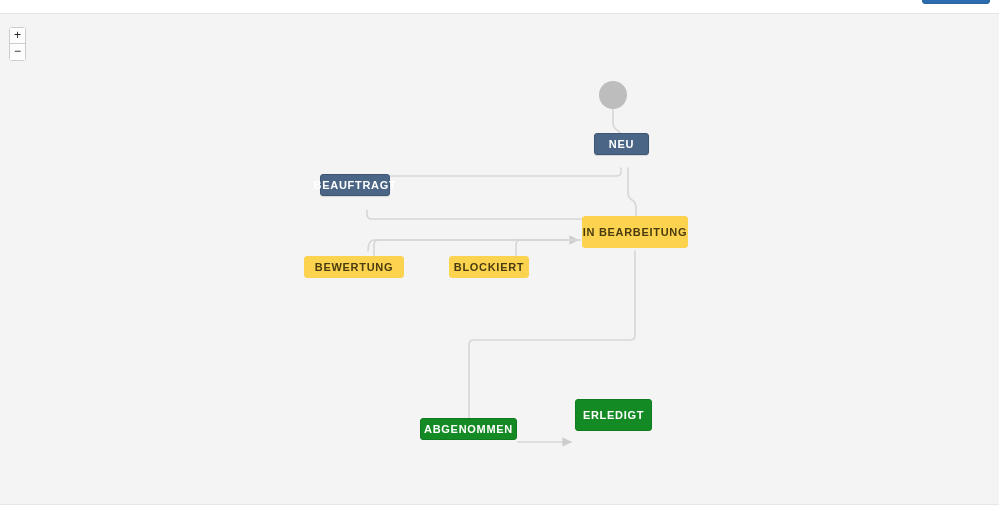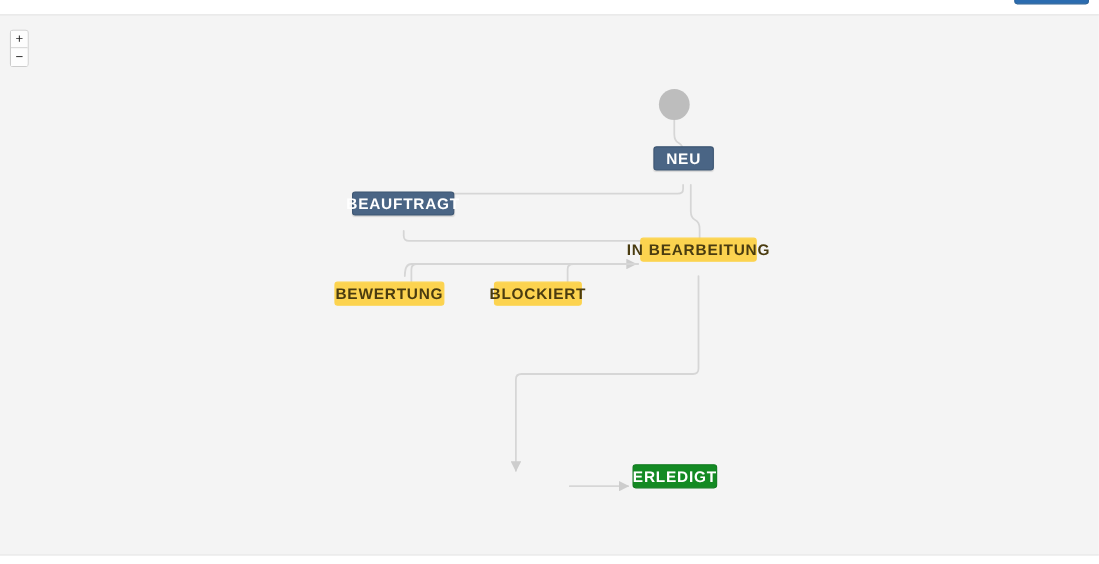--- a/index.html
+++ b/index.html
@@ -46,21 +46,21 @@
     font-family: "Liberation Sans", sans-serif;
   }
   #zoom-in-button { border-bottom: 1px solid #cccccc; }
 
   svg#edges { position: absolute; left: 0; top: 0; width: 999px; height: 492px; }
 
   .node {
     position: absolute;
     display: flex; align-items: center; justify-content: center;
     border-radius: 3px;
-    font-size: 14px; font-weight: bold; letter-spacing: .7px;
+    font-size: 11px; font-weight: bold; letter-spacing: .7px;
     text-transform: uppercase;
     white-space: nowrap;
     z-index: 3;
     cursor: pointer;
   }
   .node.blue   { background: #4a6585; border: 1px solid #3d5673; color: #ffffff;
                  box-shadow: 0 1px 1px rgba(0,0,0,.12); }
   .node.yellow { background: #fcd34f; border: 1px solid #fcd34f; color: #4a3c10; }
   .node.green  { background: #138a23; border: 1px solid #0f7a1e; color: #ffffff; }
 
@@ -102,25 +102,26 @@
 
         <path d="M 635 237 L 635 321 Q 635 326 630 326 L 474 326 Q 469 326 469 331 L 469 414"></path>
 
         <path d="M 518 428 L 571 428"></path>
       </g>
     </svg>
 
     <div id="start-node" style="left: 599px; top: 67px; width: 28px; height: 28px; background: rgb(189, 189, 189);"></div>
 
     <div class="node blue" id="node-neu" style="left: 594px; top: 119px; width: 55px; height: 22px;">NEU</div>
-    <div class="node blue" id="node-beauftragt" style="left: 320px; top: 160px; width: 93px; height: 22px;">BEAUFTRAGT</div>
-    <div class="node yellow" id="node-in-bearbeitung" style="left: 582px; top: 202px; width: 106px; height: 22px;">IN BEARBEITUNG</div>
+    <div class="node blue" id="node-beauftragt" style="left: 320px; top: 160px; width: 70px; height: 22px;">BEAUFTRAGT</div>
+    <div class="node yellow" id="node-in-bearbeitung" style="left: 582px; top: 202px; width: 106px; height: 32px;">IN BEARBEITUNG</div>
     <div class="node yellow" id="node-bewertung" style="left: 304px; top: 242px; width: 100px; height: 22px;">BEWERTUNG</div>
     <div class="node yellow" id="node-blockiert" style="left: 449px; top: 242px; width: 80px; height: 22px;">BLOCKIERT</div>
-    <div class="node green" id="node-erledigt" style="left: 575px; top: 408px; width: 77px; height: 22px;">ERLEDIGT</div>
+    <div class="node green" id="node-abgenommen" style="left: 420px; top: 404px; width: 97px; height: 22px;">ABGENOMMEN</div>
+    <div class="node green" id="node-erledigt" style="left: 575px; top: 385px; width: 77px; height: 32px;">ERLEDIGT</div>
 
     <div id="zoom-controls">
       <span class="zoom-btn" id="zoom-in-button">+</span>
       <span class="zoom-btn" id="zoom-out-button">−</span>
     </div>
 
   </div>
 </div>
 
 </body></html>

